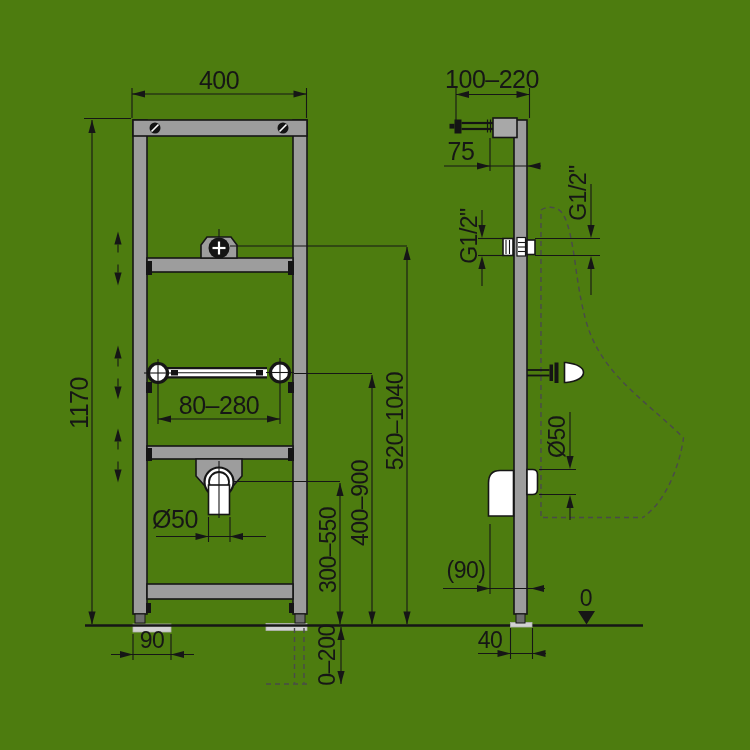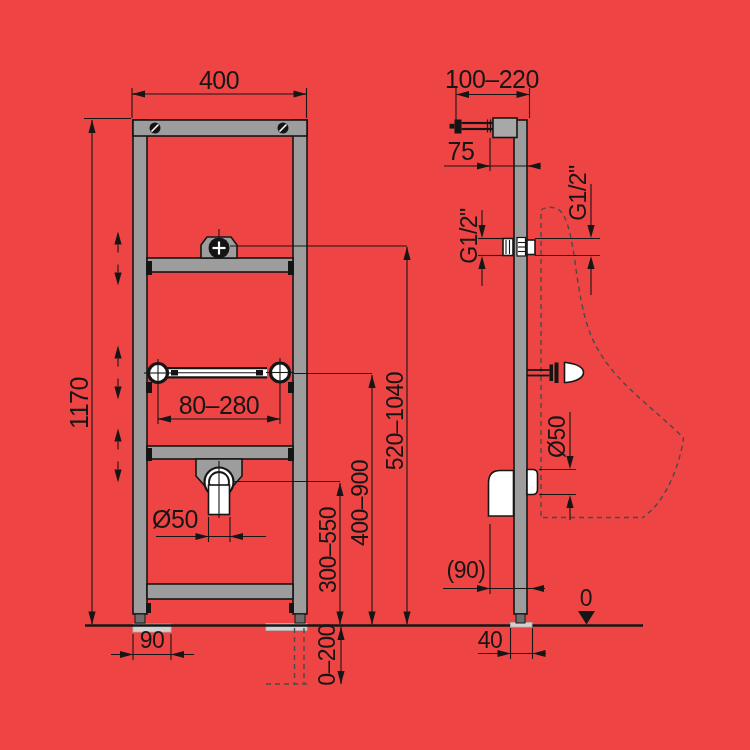--- a/index.html
+++ b/index.html
@@ -1,16 +1,16 @@
 <!DOCTYPE html>
 <html><head>
 <meta charset="utf-8">
 <style>
   html,body{margin:0;padding:0;background:#fff;}
-  #stage{position:relative;width:750px;height:750px;background:#ef4444;overflow:hidden;
+  #stage{position:relative;width:750px;height:750px;background:#4d7c0f;overflow:hidden;
          font-family:"Liberation Sans",sans-serif;}
   svg{display:block}
   .ln{stroke:#161616;stroke-width:1.1;fill:none;}
   .ln22{stroke:#161616;stroke-width:2.2;fill:none;}
   .floor{stroke:#161616;stroke-width:2.4;fill:none;}
   .dash{stroke:#4a4a4a;stroke-width:1.4;fill:none;stroke-dasharray:5 4;}
   .ar{fill:#161616;stroke:none;}
   .gray{fill:#9d9d9d;stroke:#161616;stroke-width:1.6;}
   .gray2{fill:#a8a8a8;stroke:#161616;stroke-width:1.6;}
   .dark{fill:#141414;stroke:none;}

